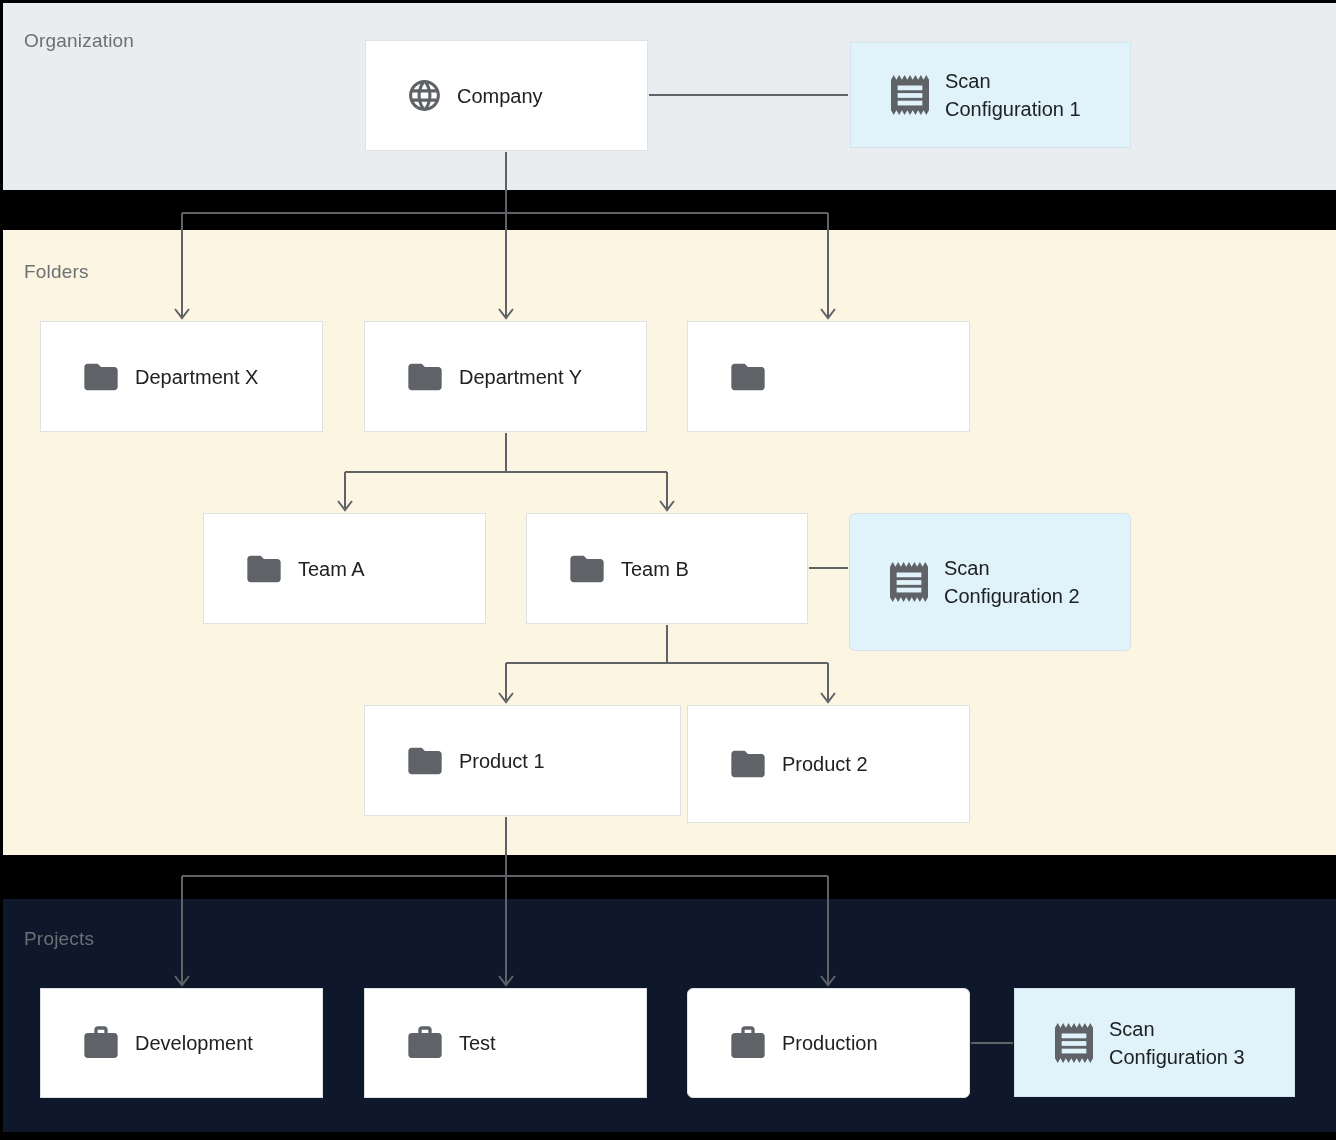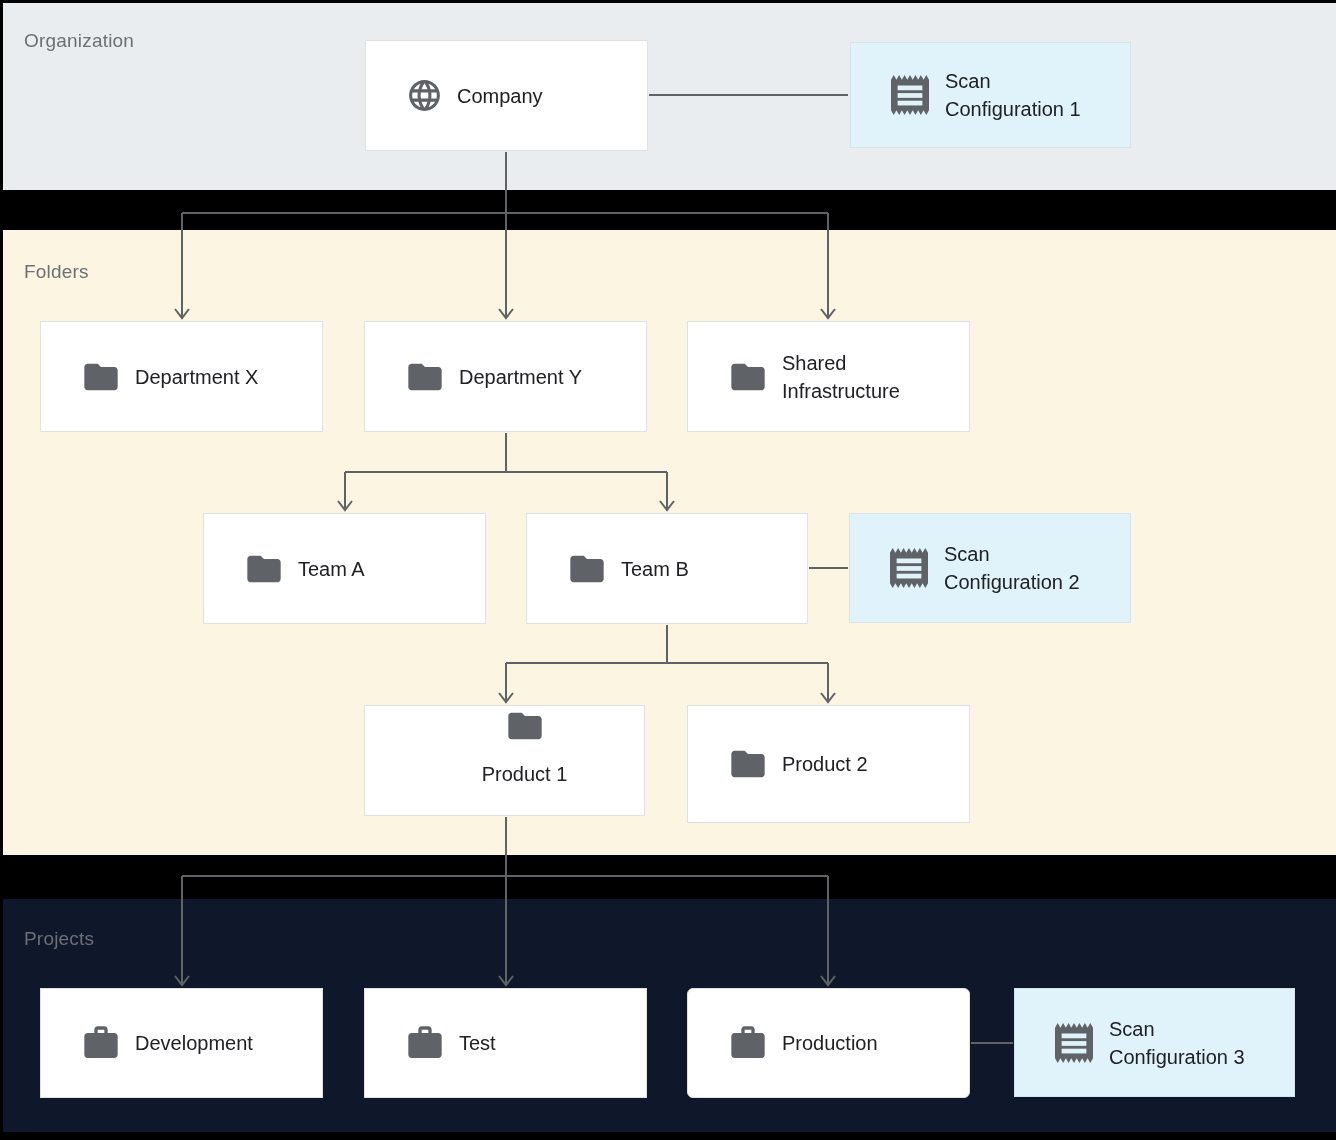--- a/index.html
+++ b/index.html
@@ -136,48 +136,47 @@
     <svg class="icon" width="40" height="40" viewBox="0 0 24 24" fill="#5F6368">
         <path d="M10 4H4c-1.1 0-2 .9-2 2v12c0 1.1.9 2 2 2h16c1.1 0 2-.9 2-2V8c0-1.1-.9-2-2-2h-8l-2-2z"></path>
       </svg>
     <span class="node-label">Department Y</span>
   </div>
 
   <div class="node" style="left:687px; top:321px; width:283px; height:111px;">
     <svg class="icon" width="40" height="40" viewBox="0 0 24 24" fill="#5F6368">
         <path d="M10 4H4c-1.1 0-2 .9-2 2v12c0 1.1.9 2 2 2h16c1.1 0 2-.9 2-2V8c0-1.1-.9-2-2-2h-8l-2-2z"></path>
       </svg>
-    <span class="node-label" style="max-width:170px;">Shared Infrastructure</span>
   </div>
 
   <div class="node" style="left:203px; top:513px; width:283px; height:111px;">
     <svg class="icon" width="40" height="40" viewBox="0 0 24 24" fill="#5F6368">
         <path d="M10 4H4c-1.1 0-2 .9-2 2v12c0 1.1.9 2 2 2h16c1.1 0 2-.9 2-2V8c0-1.1-.9-2-2-2h-8l-2-2z"></path>
       </svg>
     <span class="node-label">Team A</span>
   </div>
 
   <div class="node" style="left:526px; top:513px; width:282px; height:111px;">
     <svg class="icon" width="40" height="40" viewBox="0 0 24 24" fill="#5F6368">
         <path d="M10 4H4c-1.1 0-2 .9-2 2v12c0 1.1.9 2 2 2h16c1.1 0 2-.9 2-2V8c0-1.1-.9-2-2-2h-8l-2-2z"></path>
       </svg>
     <span class="node-label">Team B</span>
   </div>
 
-  <div class="node cfg" style="left:849px; top:513px; width:282px; height:110px;">
+  <div class="node cfg" style="left:849px; top:513px; width:282px; height:138px;border-radius:6px;">
     <svg class="icon" width="38" height="40" viewBox="0 0 40 42">
       <path fill="#5F6368" d="M0 5 L2.86 0 L5.71 5 L8.57 0 L11.43 5 L14.29 0 L17.14 5 L20 0 L22.86 5 L25.71 0 L28.57 5 L31.43 0 L34.29 5 L37.14 0 L40 5 L40 37 L37.14 42 L34.29 37 L31.43 42 L28.57 37 L25.71 42 L22.86 37 L20 42 L17.14 37 L14.29 42 L11.43 37 L8.57 42 L5.71 37 L2.86 42 L0 37 Z"></path>
       <rect class="receipt-stripe" x="7" y="11" width="26" height="5"></rect>
       <rect class="receipt-stripe" x="7" y="19" width="26" height="5"></rect>
       <rect class="receipt-stripe" x="7" y="27" width="26" height="5"></rect>
     </svg>
     <span class="node-label">Scan Configuration 2</span>
   </div>
 
-  <div class="node" style="left:364px; top:705px; width:281px; height:111px;flex-direction:column;">
+  <div class="node" style="left:364px; top:705px; width:317px; height:111px;">
     <svg class="icon" width="40" height="40" viewBox="0 0 24 24" fill="#5F6368">
         <path d="M10 4H4c-1.1 0-2 .9-2 2v12c0 1.1.9 2 2 2h16c1.1 0 2-.9 2-2V8c0-1.1-.9-2-2-2h-8l-2-2z"></path>
       </svg>
     <span class="node-label">Product 1</span>
   </div>
 
   <div class="node" style="left:687px; top:705px; width:283px; height:118px;align-items:center;">
     <svg class="icon" width="40" height="40" viewBox="0 0 24 24" fill="#5F6368">
         <path d="M10 4H4c-1.1 0-2 .9-2 2v12c0 1.1.9 2 2 2h16c1.1 0 2-.9 2-2V8c0-1.1-.9-2-2-2h-8l-2-2z"></path>
       </svg>

